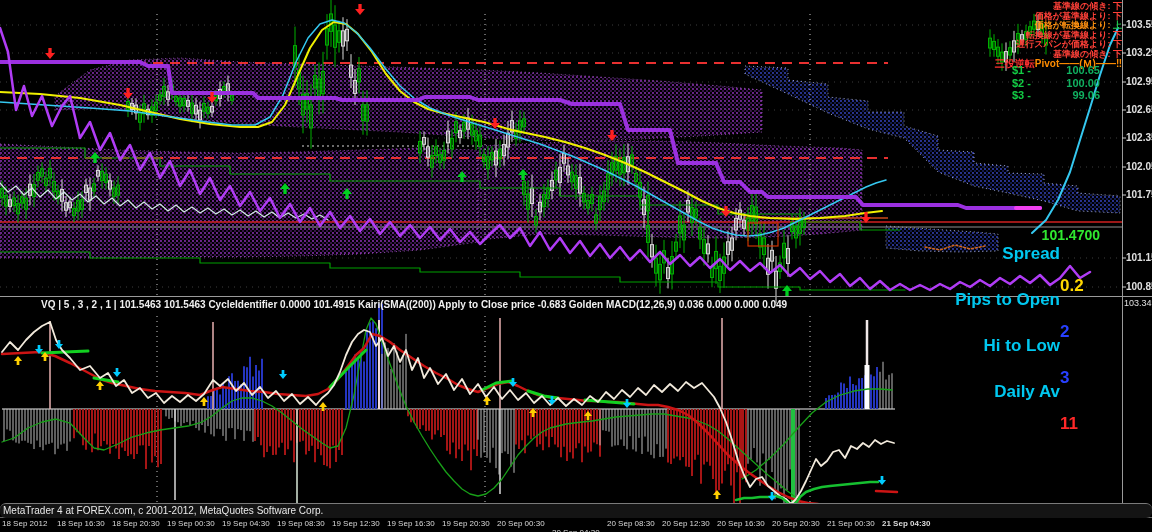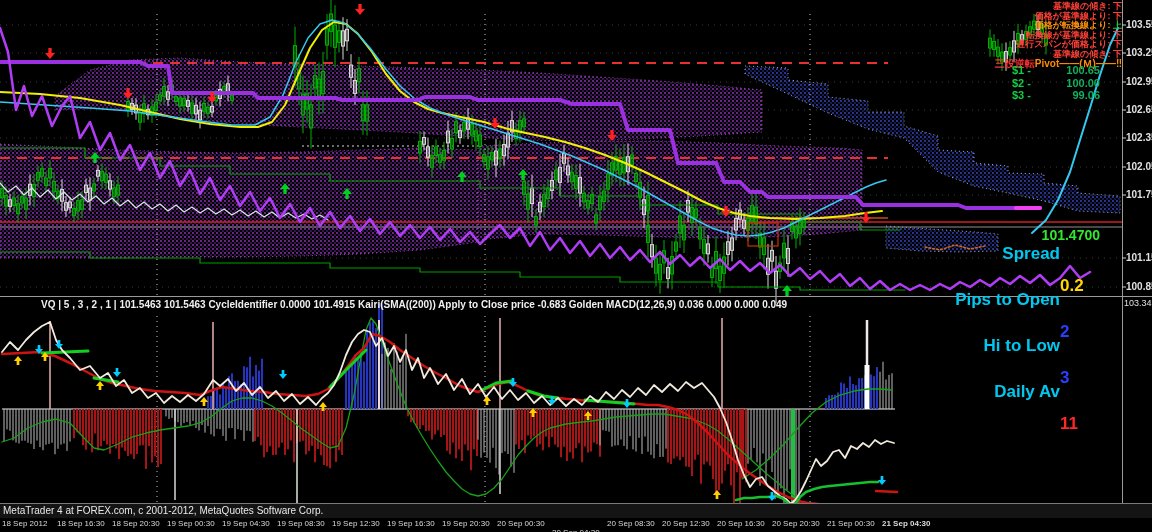--- a/index.html
+++ b/index.html
@@ -19,21 +19,21 @@
   .level-label{color:#12cc44;}
   .level-val{color:#10b060;}
   #price-display{right:52px;top:224px;text-align:right;}
   #big-price{font-size:14px;font-weight:bold;color:#30e830;line-height:23px;}
   .pd-row{display:flex;justify-content:flex-end;font-size:17px;font-weight:bold;line-height:14px;}
   .pd-label{color:#00c8f0;}
   .pd-val{width:40px;text-align:left;margin-top:32px;}
   .v0{color:#ffd800}.v1{color:#2840ff}.v2{color:#2840ff}.v3{color:#ff2828}
   #ind-header{left:3px;top:299px;font-size:10px;font-weight:bold;color:#f0f0f0;white-space:nowrap;margin-left:38px;}
   #status{left:0;top:503px;width:1152px;height:15px;background:#141414;border-top:1px solid #7a7a7a;
-          color:#e8e8e8;font-size:10px;line-height:14px;padding-left:3px;box-sizing:border-box;}
+          color:#e8e8e8;font-size:10px;line-height:14px;padding-left:3px;box-sizing:border-box;border-radius:6px;}
   #time-axis{left:0;top:518px;width:1152px;height:30px;background:#000;}
   .t-label{position:absolute;top:1px;font-size:8px;color:#dadada;white-space:nowrap;}
   .p-label{position:absolute;left:1126px;font-size:10px;font-weight:bold;color:#e0e0e0;}
   #cur-price{left:1149px;top:220px;width:29px;height:13px;background:#fff;color:#000;
              font-size:9.5px;font-weight:bold;text-align:center;line-height:13px;margin-left:16px;}
   #sub-top-label{left:1124px;top:298px;font-size:9px;color:#e0e0e0;}
   #sub-bottom-label{left:1124px;top:507px;font-size:9px;color:#e0e0e0;}
 </style>
 </head>
 <body>

